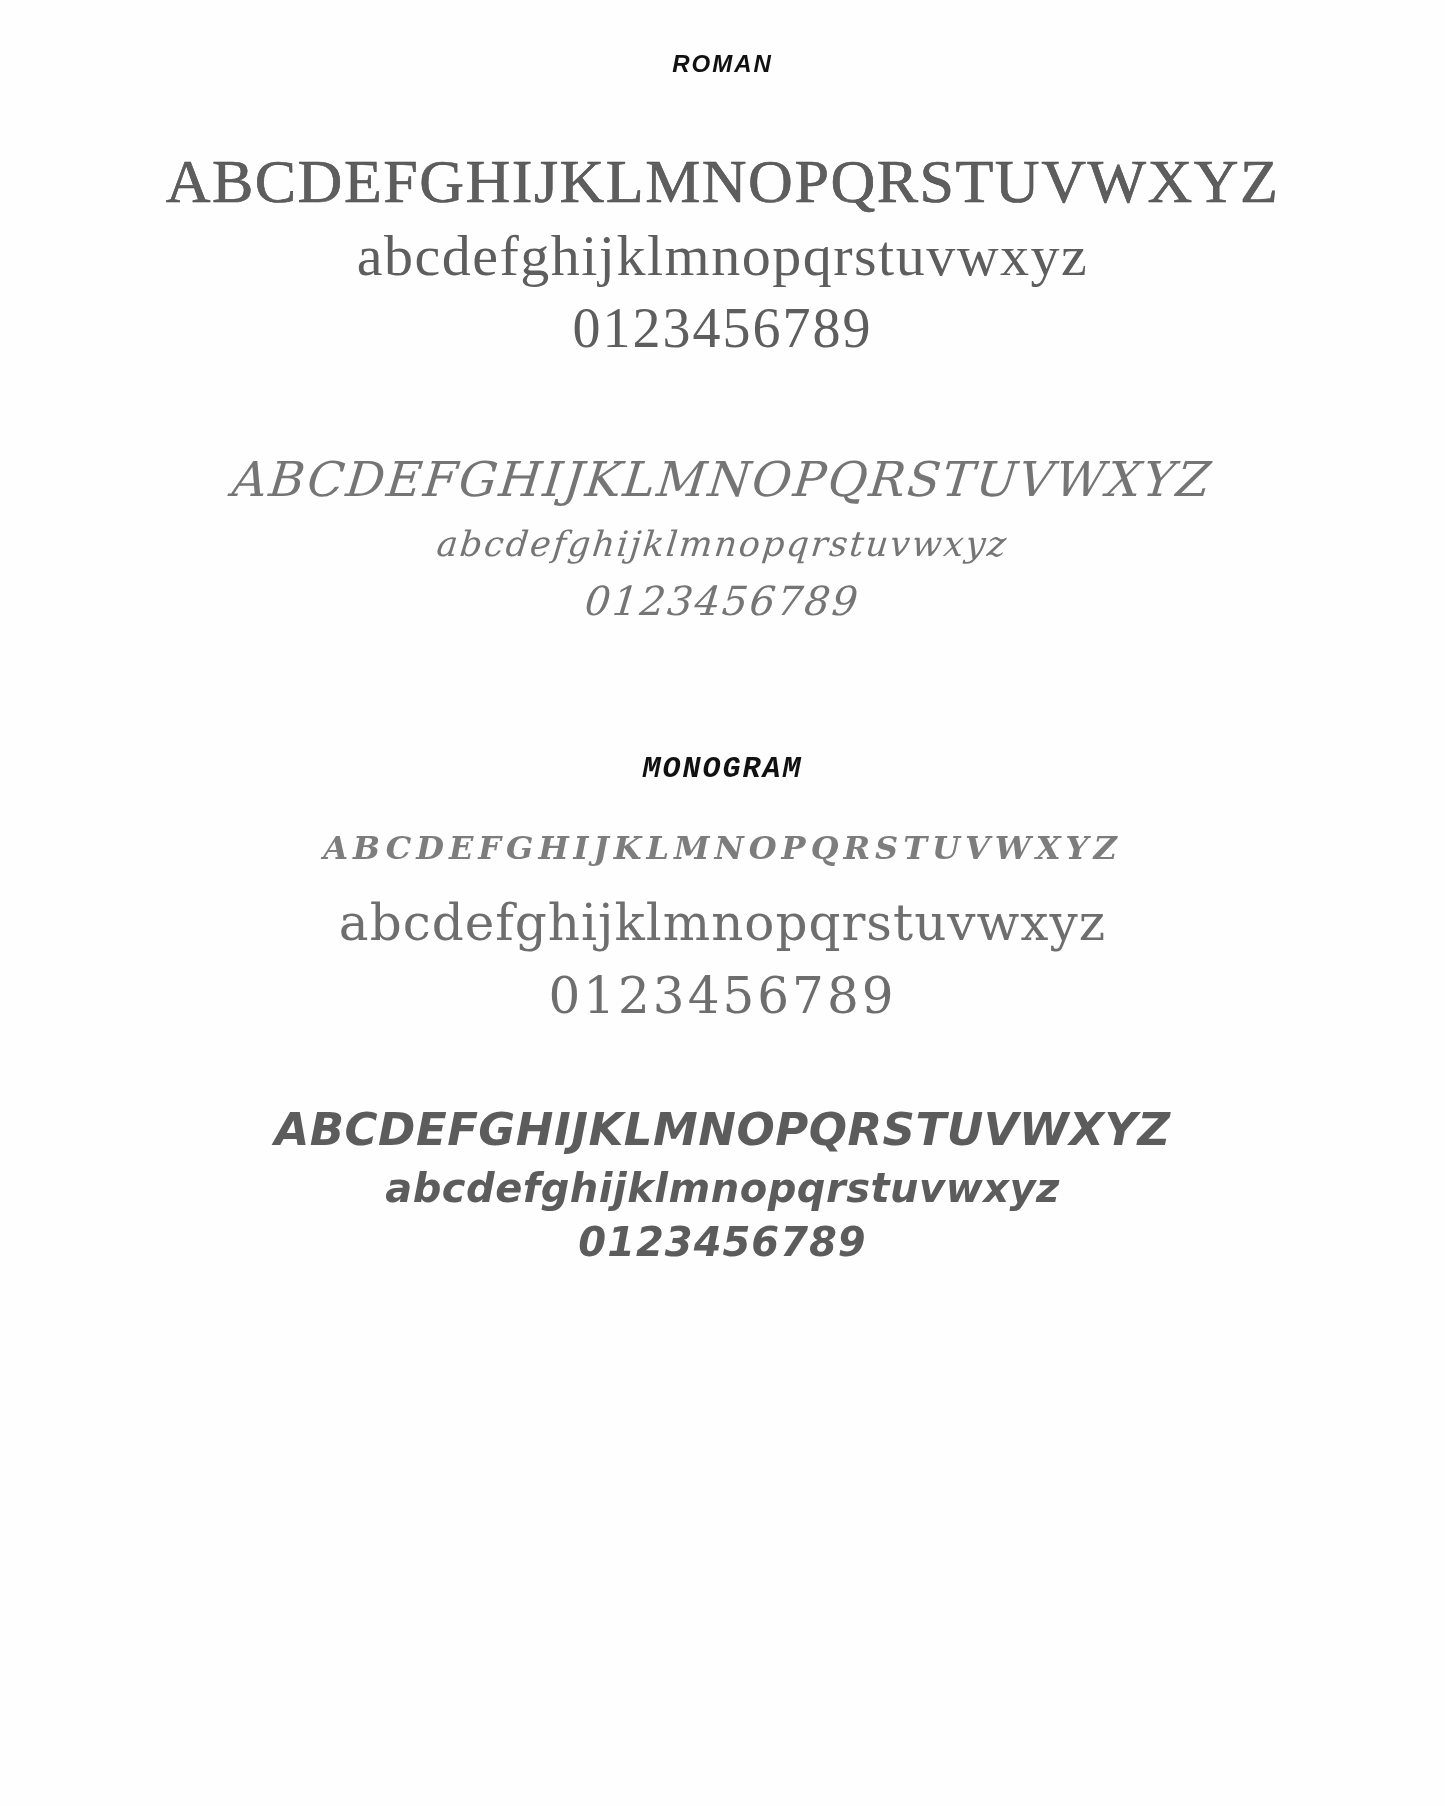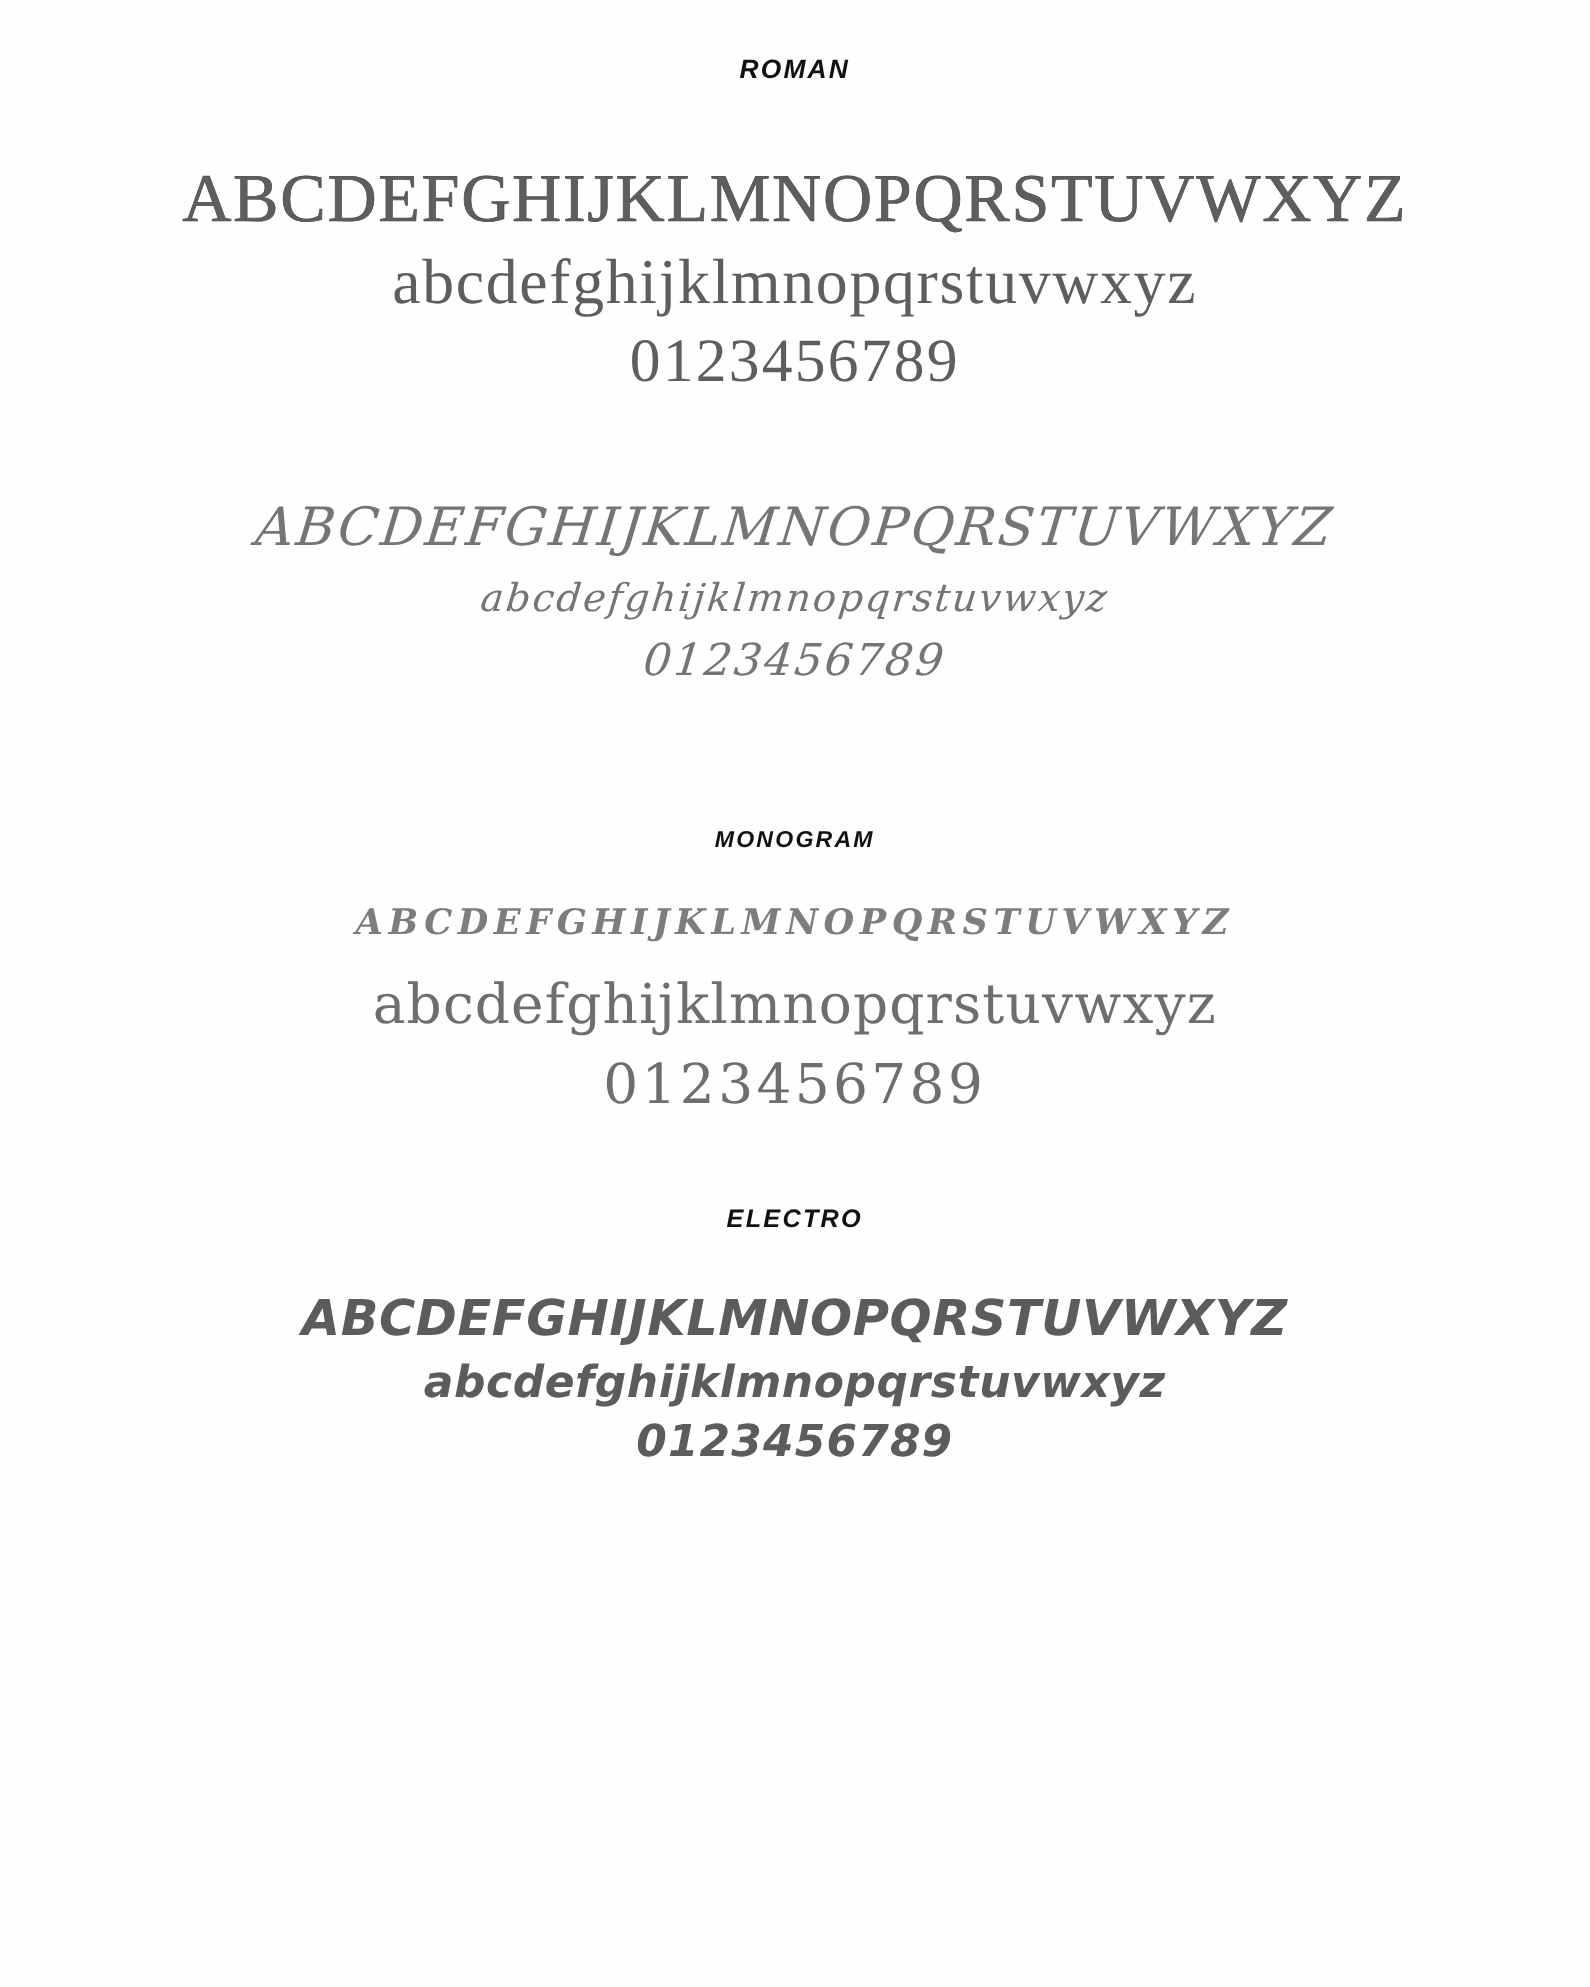--- a/index.html
+++ b/index.html
@@ -93,21 +93,21 @@
     font-style: italic;
     font-size: 40px;
     letter-spacing: 2px;
     color: #757575;
     margin-top: 14px;
     transform: skewX(-6deg);
   }
 
   
   #spec-monogram { margin-top: 128px; }
-  #spec-monogram .specimen-title { font-size: 21px; }
+  #spec-monogram .specimen-title { font-size: 30px; font-family: Liberation Mono, monospace; }
   #spec-monogram .sample-block { margin-top: 44px; }
   #spec-monogram .line-upper {
     font-family: "DejaVu Serif", serif;
     font-style: italic;
     font-weight: bold;
     font-size: 32px;
     letter-spacing: 5px;
     color: #7d7d7d;
   }
   #spec-monogram .line-lower {
@@ -181,21 +181,20 @@
   <section class="specimen" id="spec-monogram">
     <div class="specimen-title">MONOGRAM</div>
     <div class="sample-block">
       <div class="sample-line line-upper">ABCDEFGHIJKLMNOPQRSTUVWXYZ</div>
       <div class="sample-line line-lower">abcdefghijklmnopqrstuvwxyz</div>
       <div class="sample-line line-digits">0123456789</div>
     </div>
   </section>
 
   <section class="specimen" id="spec-electro">
-    <div class="specimen-title">ELECTRO</div>
     <div class="sample-block">
       <div class="sample-line line-upper">ABCDEFGHIJKLMNOPQRSTUVWXYZ</div>
       <div class="sample-line line-lower">abcdefghijklmnopqrstuvwxyz</div>
       <div class="sample-line line-digits">0123456789</div>
     </div>
   </section>
 
 </div>
 
 </body></html>

